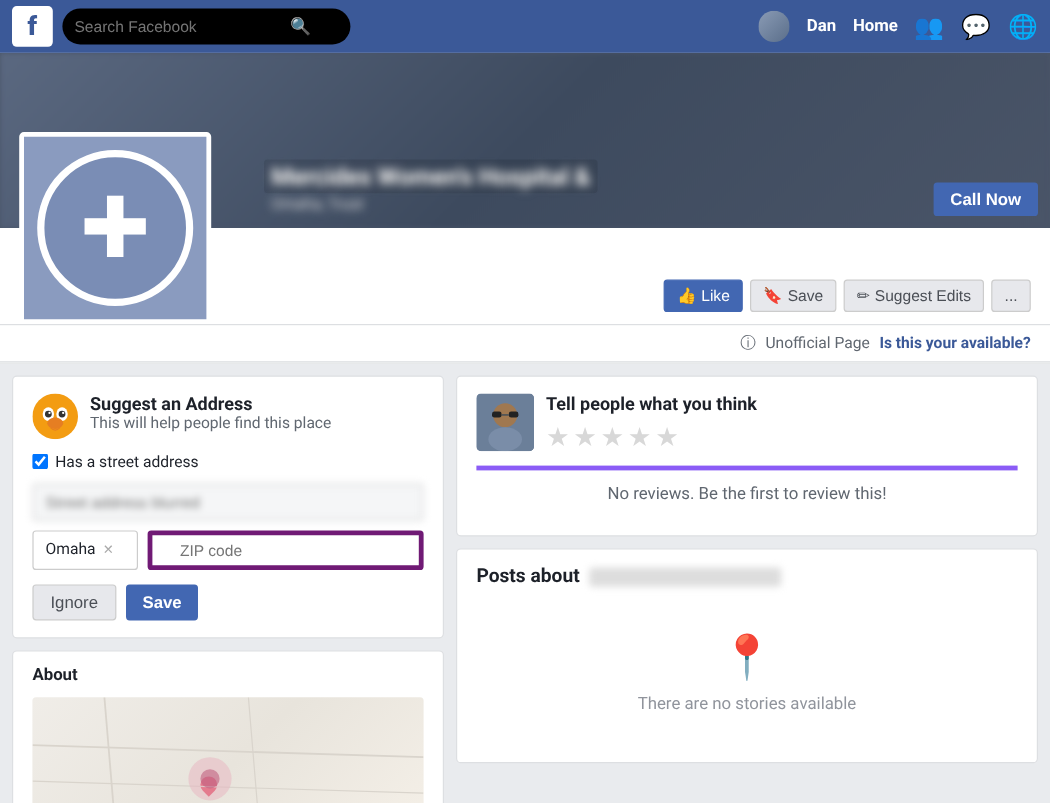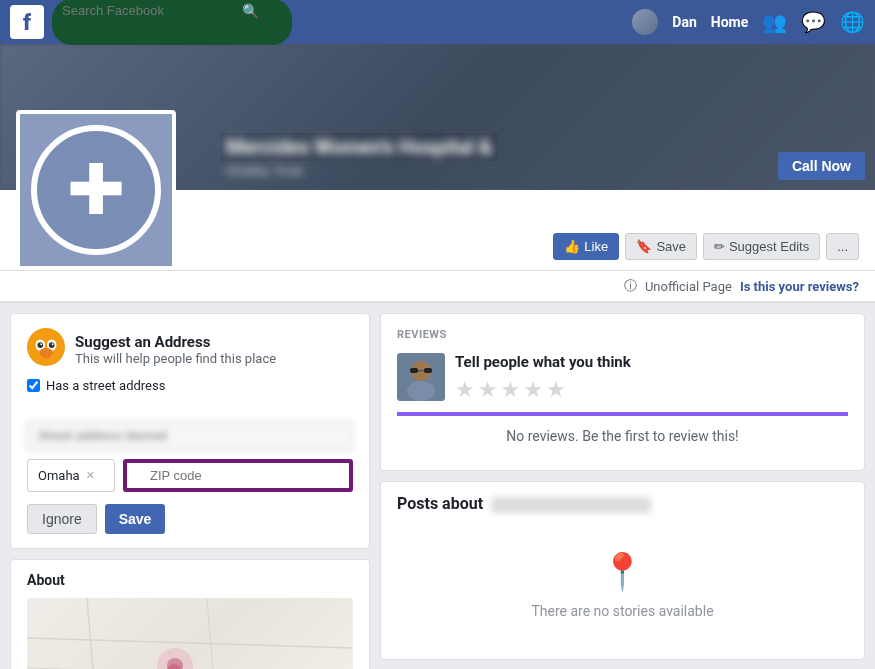--- a/index.html
+++ b/index.html
@@ -29,26 +29,26 @@
       align-items: center;
       justify-content: center;
       font-size: 22px;
       font-weight: 900;
       color: #3b5998;
       flex-shrink: 0;
       margin-right: 8px;
     }
     .search-bar {
       display: flex;
-      align-items: flex-start;
-      background: #14532d;
+      align-items: center;
+      background: #000000;
       border-radius: 20px;
       padding: 4px 10px;
       width: 240px;
-      height: 46px;
+      height: 30px;
     }
     .search-bar input {
       border: none;
       outline: none;
       font-size: 13px;
       width: 180px;
       color: #aaa;
       background: transparent;
     }
     .search-icon {
@@ -255,43 +255,43 @@
       border: 1px solid #dddfe2;
       overflow: hidden;
     }
 
     
     .suggest-card {
       padding: 14px 16px;
     }
     .suggest-header {
       display: flex;
-      align-items: flex-end;
+      align-items: flex-start;
       gap: 10px;
       margin-bottom: 12px;
     }
     .owl-icon {
       width: 38px;
       height: 38px;
       flex-shrink: 0;
     }
     .suggest-title {
       font-size: 15px;
       font-weight: 700;
       color: #1d2129;
     }
     .suggest-subtitle {
       font-size: 13px;
       color: #606770;
     }
     .checkbox-row {
       display: flex;
-      align-items: center;
+      align-items: flex-start;
       gap: 6px;
-      margin-bottom: 27px;
+      margin-bottom: 10px;
       font-size: 13px;
       color: #1d2129;
     }
     .address-input {
       width: 100%;
       border: 1px solid #ccc;
       border-radius: 3px;
       padding: 7px 10px;
       font-size: 13px;
       color: #aaa;
@@ -534,21 +534,21 @@
       </button>
       <button class="btn-action">
         <span>...</span>
       </button>
     </div>
   </div>
 
   <div class="unofficial-bar">
     <span>ⓘ</span>
     <span>Unofficial Page</span>
-    <a href="#">Is this your reviews?</a>
+    <a href="#">Is this your available?</a>
   </div>
 </div>
 
 <div class="main-content">
 
   <div class="left-col">
 
     <div class="card suggest-card">
       <div class="suggest-header">
 
@@ -605,21 +605,20 @@
         </svg>
 
       </div>
     </div>
 
   </div>
 
   <div class="right-col">
 
     <div class="card reviews-card">
-      <div class="reviews-label">REVIEWS</div>
       <div class="review-row">
         <div class="reviewer-avatar">
           <div class="reviewer-avatar-inner">
 
             <svg width="48" height="48" viewBox="0 0 48 48">
               <rect width="48" height="48" fill="#6b7f99"></rect>
               <circle cx="24" cy="18" r="10" fill="#a07850"></circle>
               <ellipse cx="24" cy="38" rx="14" ry="10" fill="#7a8da8"></ellipse>
               <rect x="13" y="15" width="8" height="5" rx="2" fill="#222"></rect>
               <rect x="27" y="15" width="8" height="5" rx="2" fill="#222"></rect>

